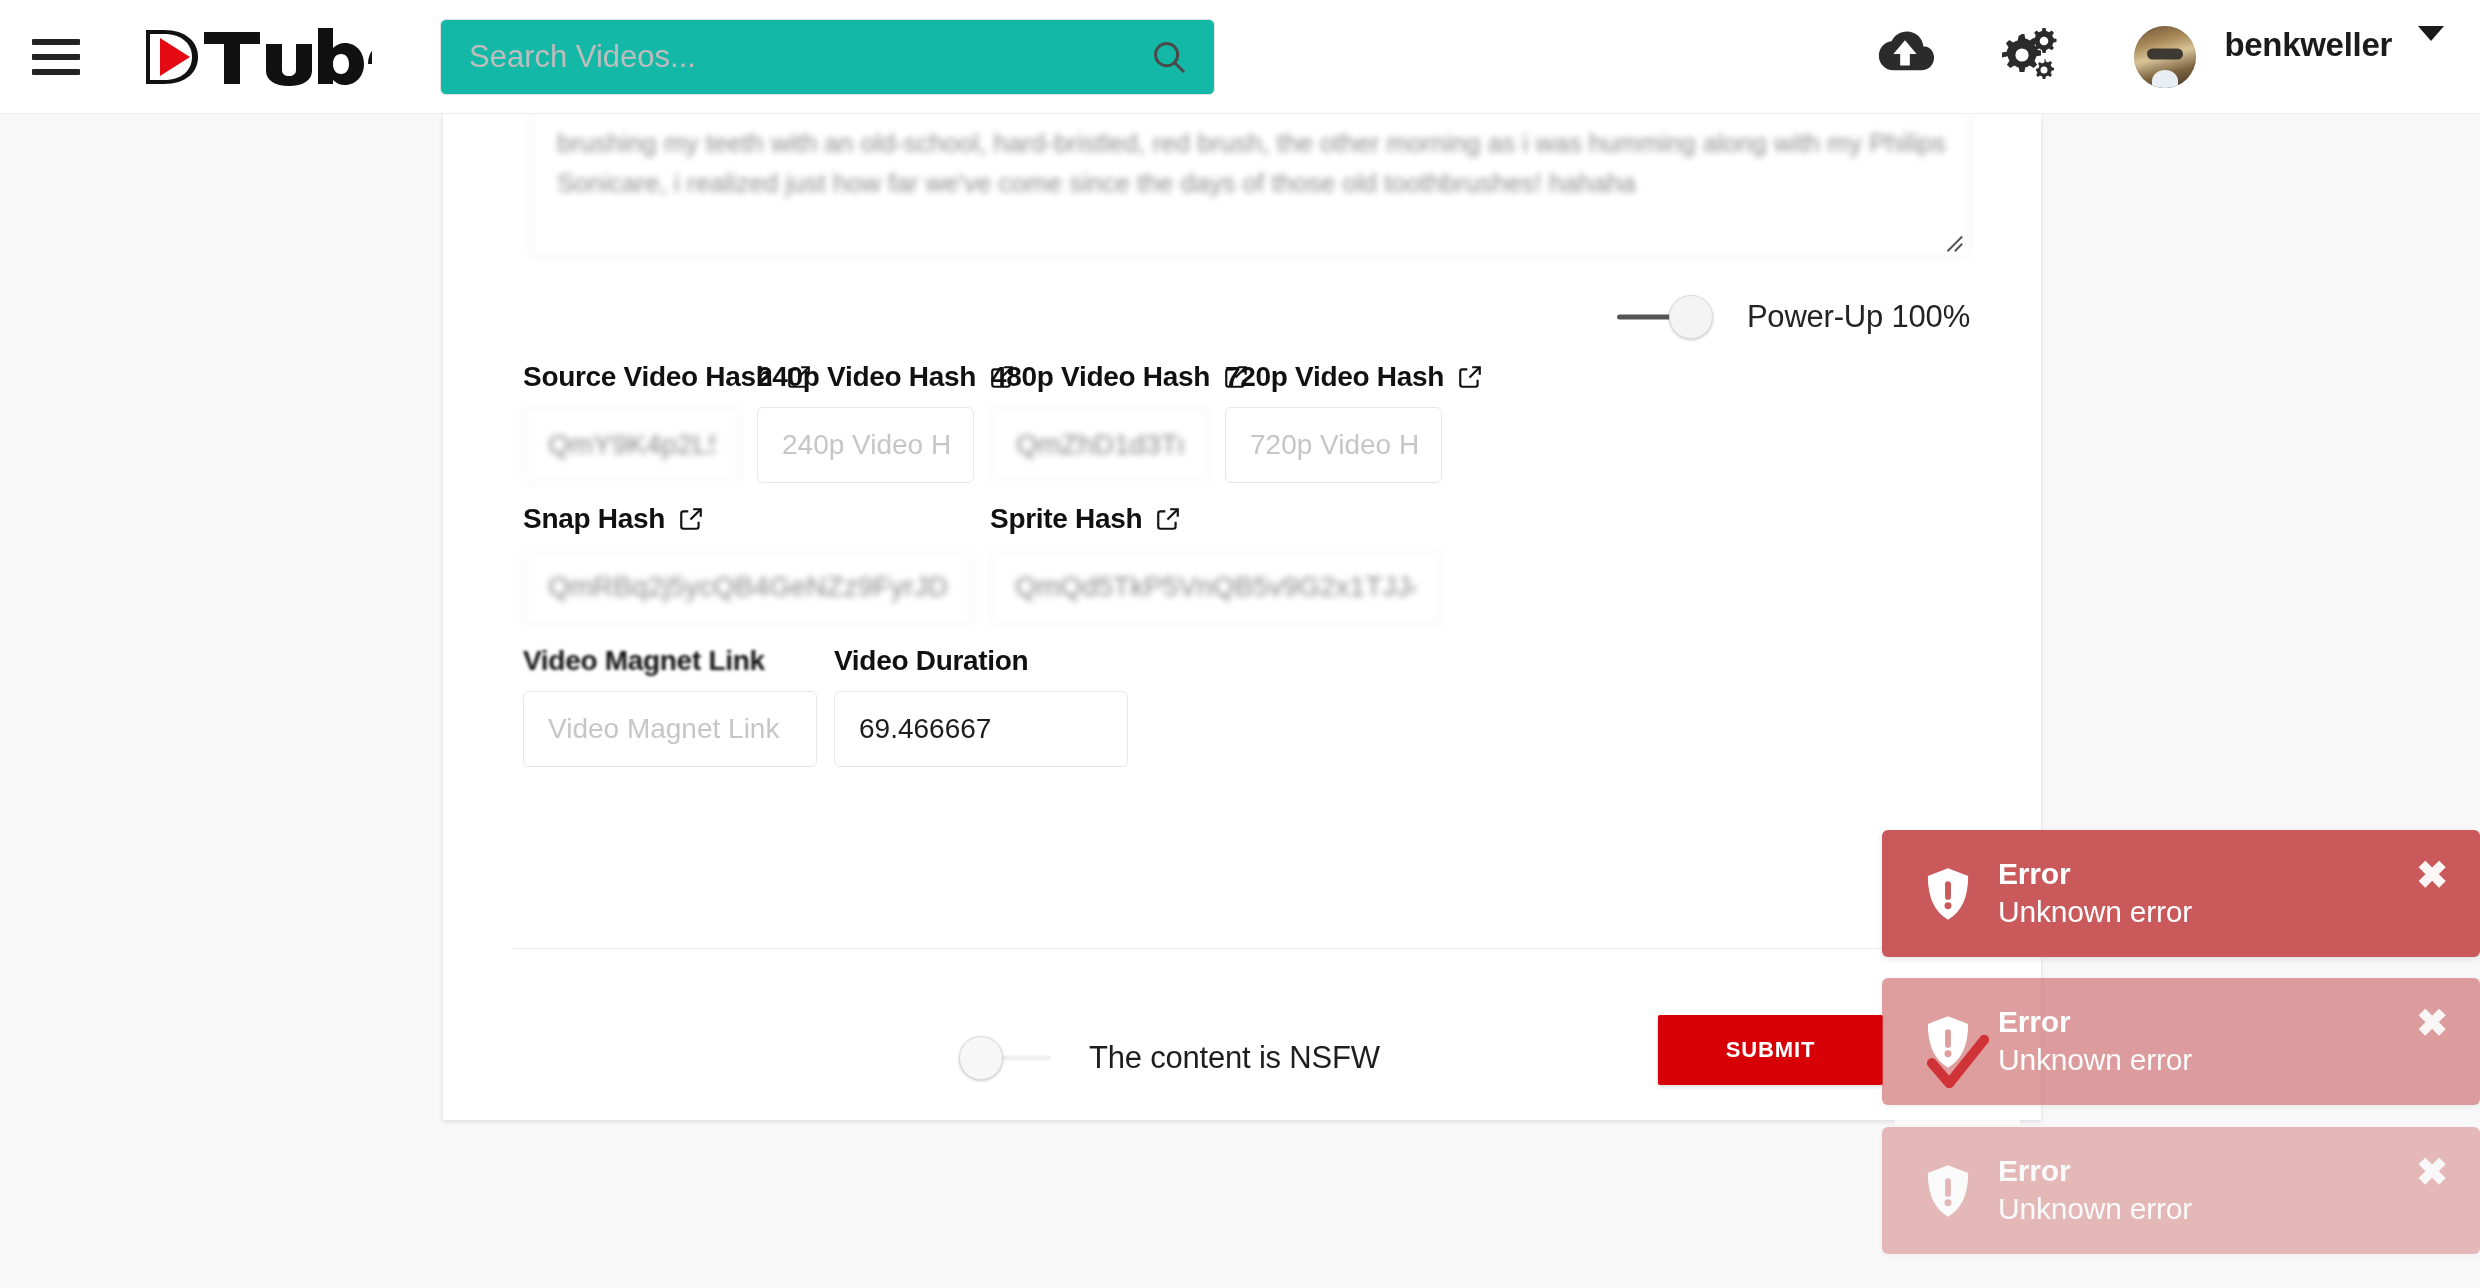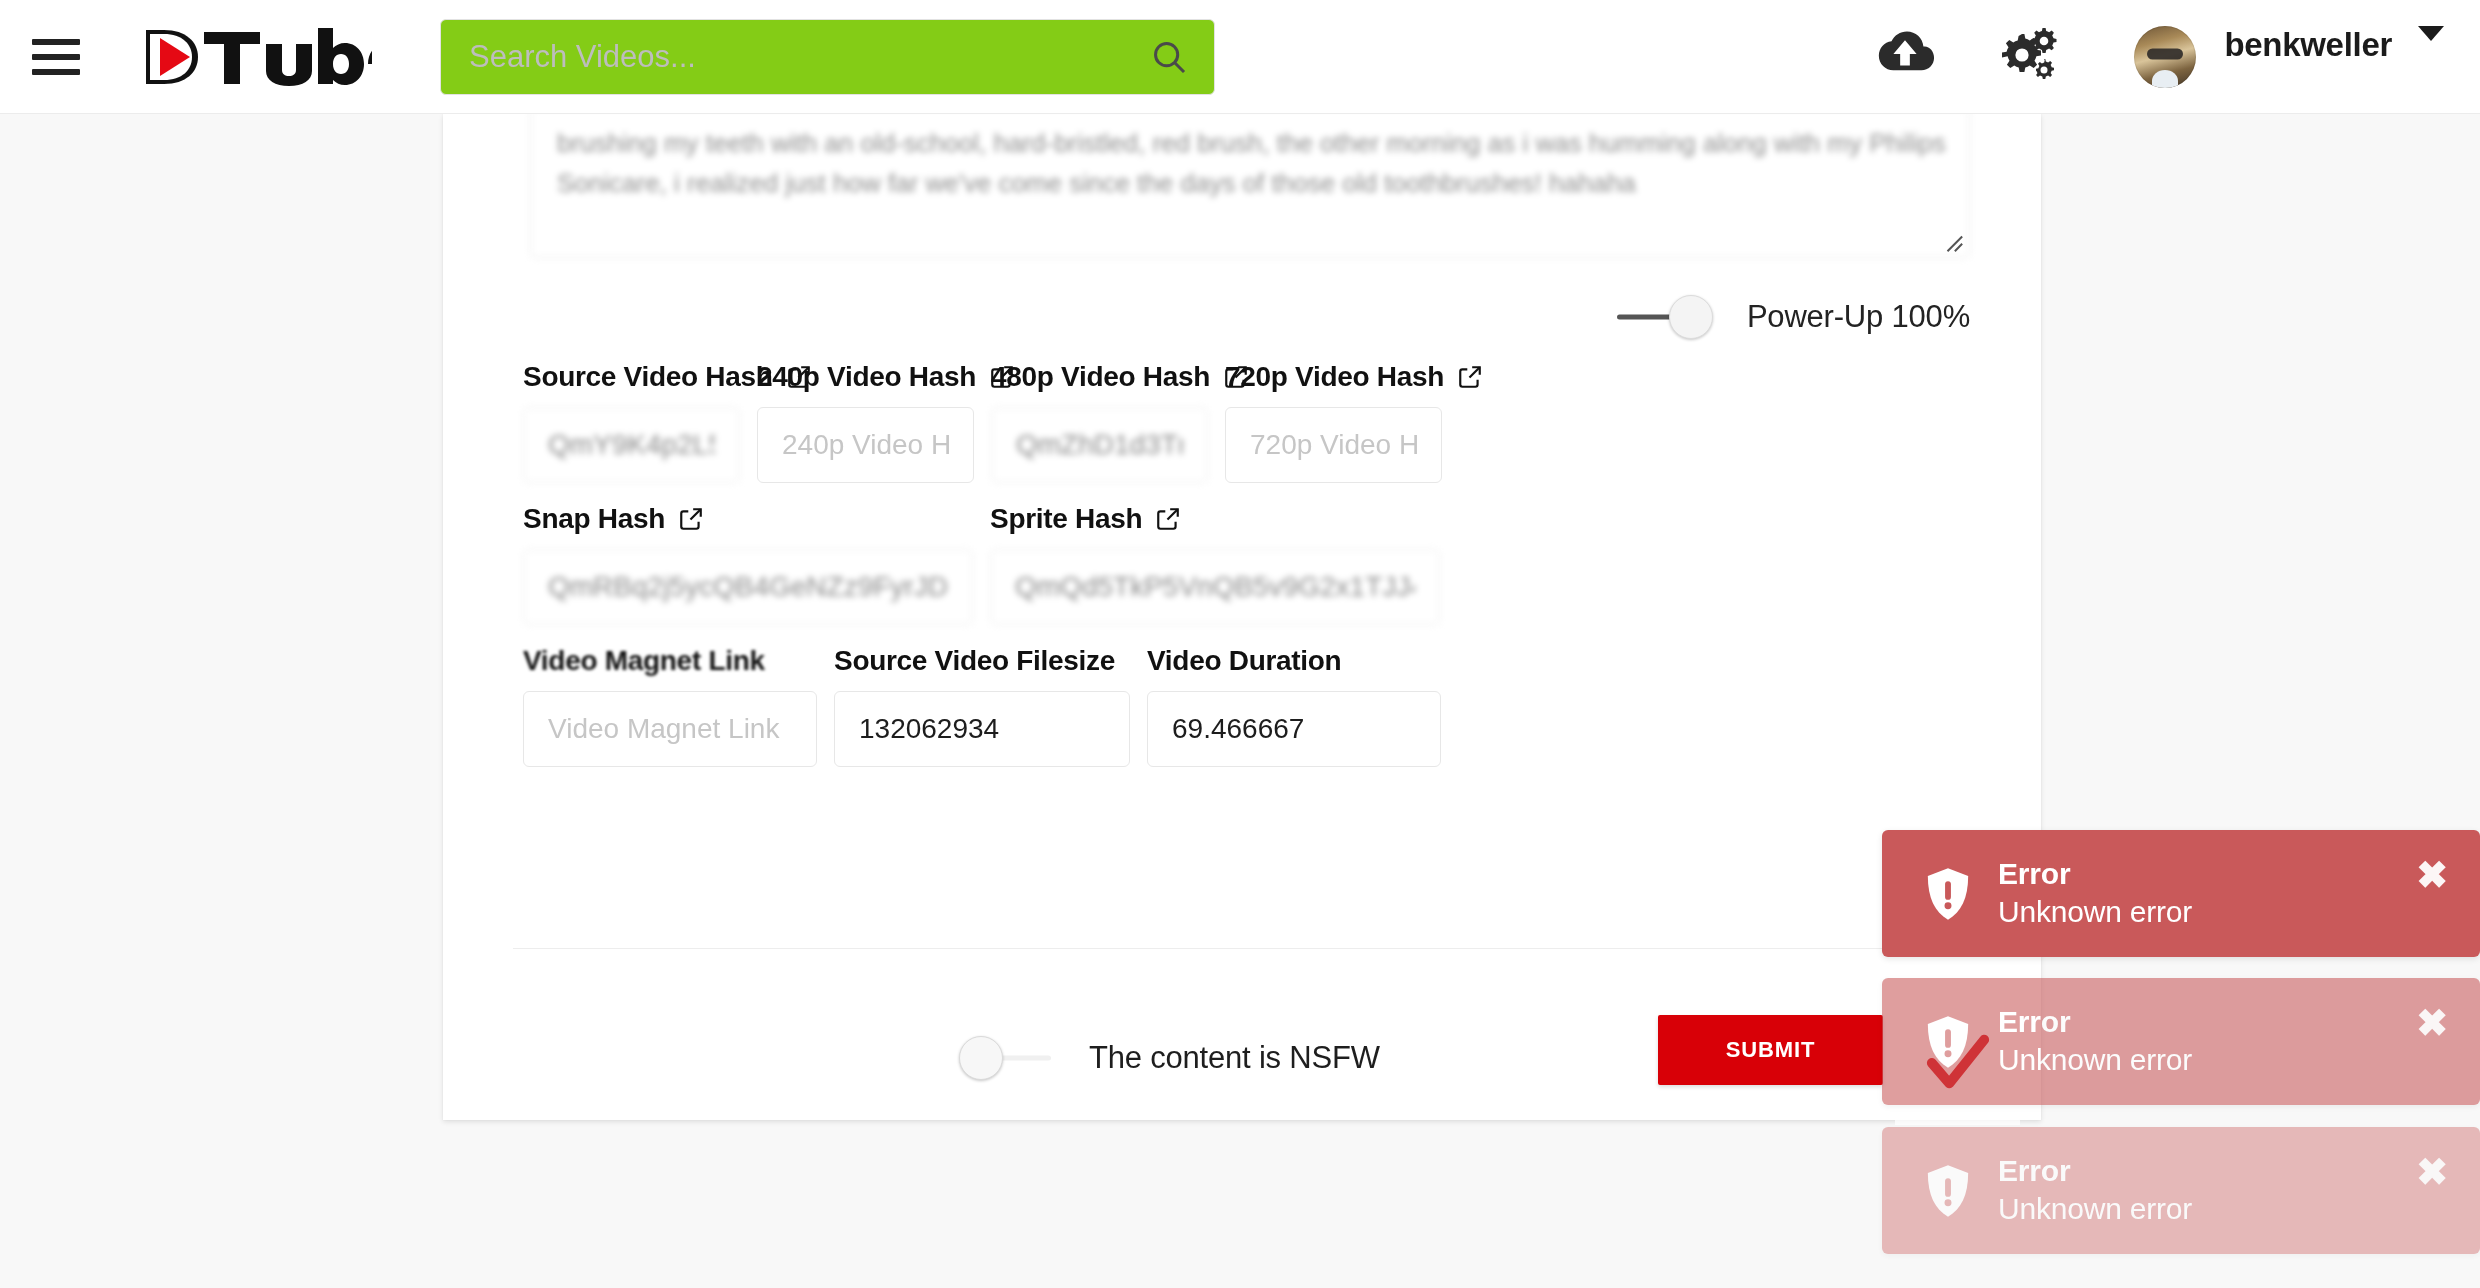--- a/index.html
+++ b/index.html
@@ -29,21 +29,21 @@
   .brand {
     margin-left: 56px; display: flex; align-items: center;
     height: 70px; cursor: pointer;
   }
   .brand svg { display:block; }
 
   .searchwrap {
     margin-left: 68px;
     width: 775px; height: 76px;
     border: 1px solid #e2e2e2; border-radius: 6px;
-    background: #84cc16;
+    background: #14b8a6;
     display: flex; align-items: center;
     position: relative;
   }
   .searchwrap input {
     flex: 1; height: 100%;
     border: none; outline: none; background: transparent;
     font-family: "Liberation Sans", sans-serif;
     font-size: 31px; color: #333;
     padding: 0 28px;
   }
@@ -402,24 +402,20 @@
         <input class="finput blurred" value="QmQd5TkP5VnQB5v9G2x1TJJ48NW44h1gjFLLJwK2sL" style="">
       </div>
     </div>
 
     <div class="frow">
       <div class="field w-magnet" style="margin-right:17px">
         <span class="flabel fblur">Video Magnet Link</span>
         <input class="finput" placeholder="Video Magnet Link" style="">
       </div>
 
-      <div class="field w-fs" style="margin-right:17px">
-        <span class="flabel">Source Video Filesize</span>
-        <input class="finput dark" value="132062934" style="">
-      </div>
 
       <div class="field w-dur">
         <span class="flabel">Video Duration</span>
         <input class="finput dark" value="69.466667" style="">
       </div>
     </div>
   </div>
 
   <div class="divider"></div>
 

